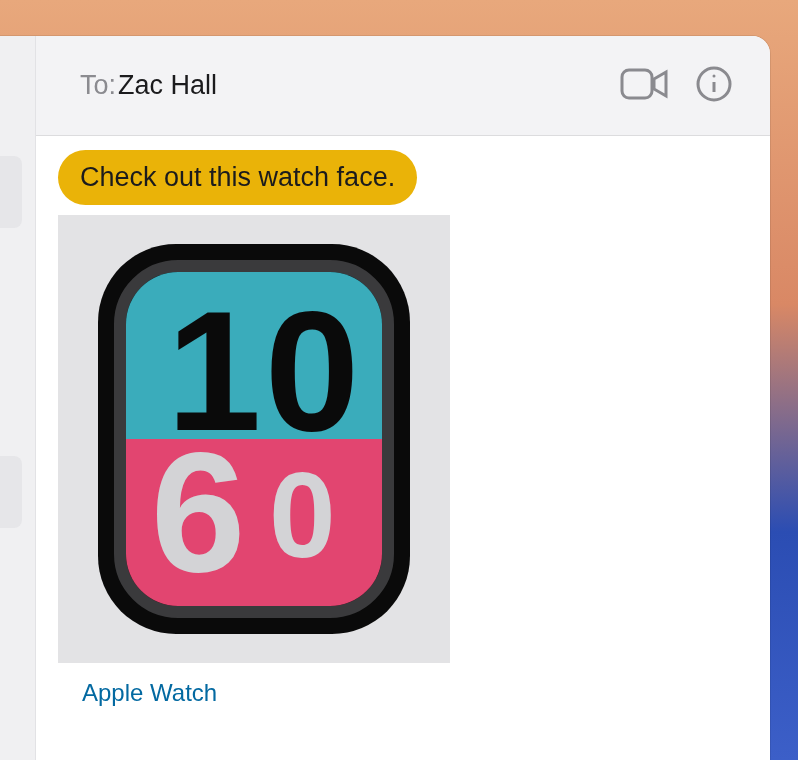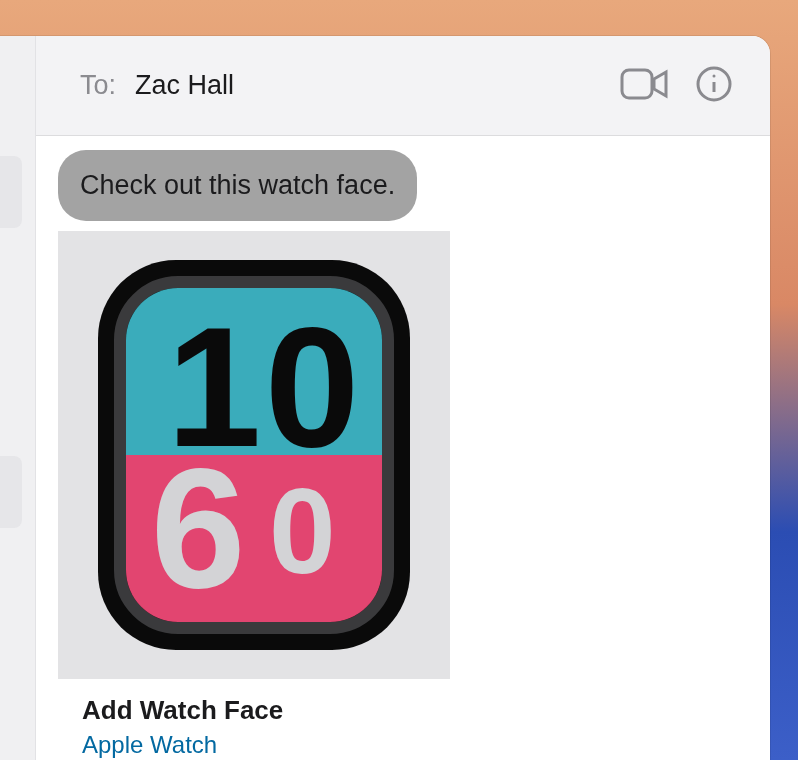--- a/index.html
+++ b/index.html
@@ -57,40 +57,40 @@
     }
     .to-label {
       color: #8b8b90;
       font-size: 27px;
       font-weight: 400;
     }
     .to-recipient {
       color: #1b1b1d;
       font-size: 27px;
       font-weight: 400;
-      margin-left: 19px;
+      margin-left: 2px;
     }
     .header-spacer { flex: 1; }
     .header-icon {
       color: #8a8a8f;
       margin-left: 24px;
       cursor: pointer;
     }
     .message-area {
       flex: 1;
       background: #ffffff;
       padding: 14px 0 0 22px;
       overflow: hidden;
     }
     .bubble {
       display: inline-block;
-      background: #a3a3a3;
+      background: #eab308;
       color: #1b1b1d;
       font-size: 27px;
-      padding: 20px 22px;
+      padding: 12px 22px;
       border-radius: 28px;
       margin-bottom: 10px;
     }
     .attachment-card {
       width: 392px;
       background: #ffffff;
       border-radius: 6px;
     }
     .attachment-preview {
       width: 392px;
@@ -204,19 +204,18 @@
               <div class="digits">
                 <div class="digit d-tl">1</div>
                 <div class="digit d-tr">0</div>
                 <div class="digit d-br">9</div>
                 <div class="digit d-bl">0</div>
               </div>
             </div>
           </div>
         </div>
         <div class="attachment-meta">
-          <div class="attachment-title">Add Watch Face</div>
           <div class="attachment-subtitle">Apple Watch</div>
         </div>
       </div>
     </div>
   </div>
 </div>
 
 </body></html>

